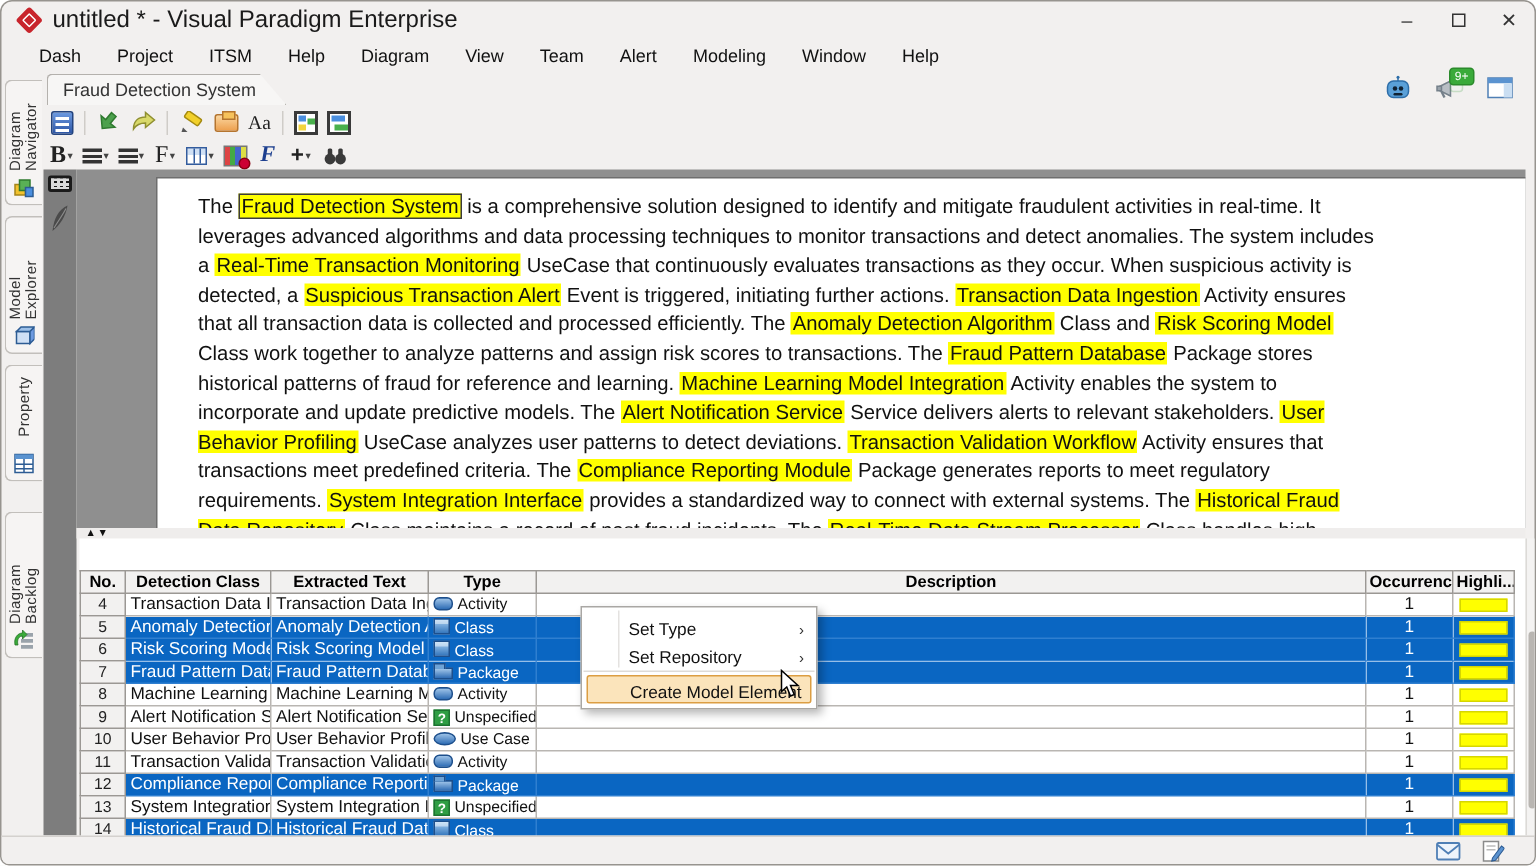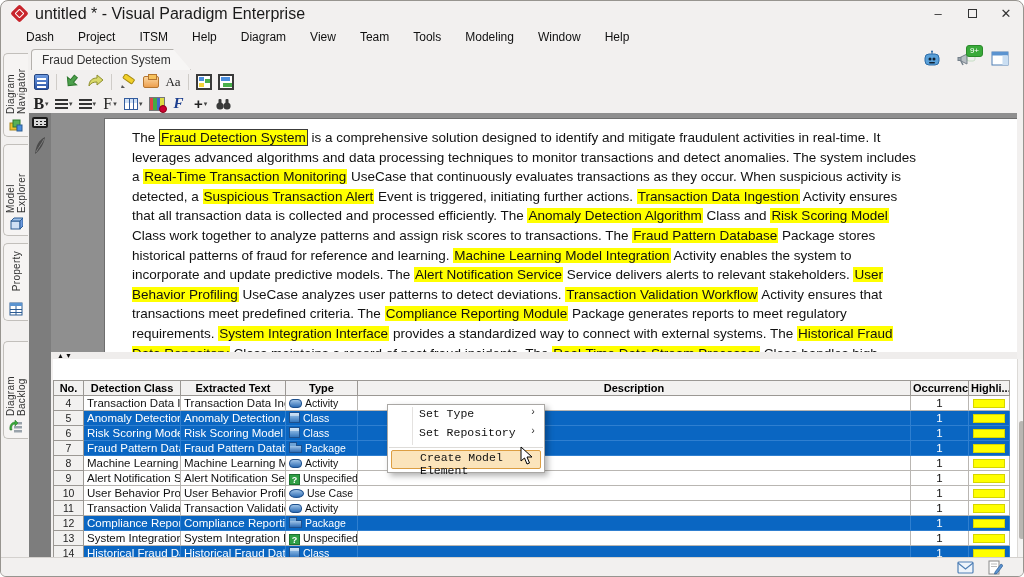--- a/index.html
+++ b/index.html
@@ -121,22 +121,22 @@
   .vscroll { position:absolute; right:-8px; top:0; bottom:0; width:8px; background:#f4f3f2; border-left:1px solid #dcdad7;}
   .vscroll .thumb { position:absolute; left:1px; right:1px; top:62px; height:118px; background:#b9b6b2; border-radius:4px;}
 
   
   .statusbar { position:absolute; left:0; right:0; bottom:0; height:19px; background:#f2f0ef;
     border-top:1px solid #d4d1ce; display:flex; align-items:center; justify-content:flex-end; gap:14px; padding-right:20px;}
 
   
   .ctxmenu { position:absolute; left:386px; top:403px; width:158px; background:#fff;
     border:1px solid #a9a7a4; box-shadow:3px 3px 6px rgba(0,0,0,.3); padding:2px 0; z-index:50;}
-  .cm-item { position:relative; height:19px; display:flex; align-items:flex-start; padding-left:31px;
-    font-size:11.5px; color:#111;font-family:Liberation Mono, monospace; }
+  .cm-item { position:relative; height:19px; display:flex; align-items:flex-end; padding-left:31px;
+    font-size:11.5px; color:#111; }
   .cm-item::before { content:''; position:absolute; left:24px; top:0; bottom:0; width:1px; background:#e4e2e0;}
   .cm-item .arrow { margin-left:auto; margin-right:8px; font-size:10px; color:#333;}
   .cm-item.hl { background:#fbe4bb; border:1px solid #dc9e43; border-radius:2px; margin:1px 3px; padding-left:28px; height:19px;}
   .cm-item.hl::before { display:none; }
   .cm-sep { height:1px; background:#dddbd8; margin:2px 1px;}
   .cm-gicon { position:absolute; left:5px; top:3px; }
   .cursor { position:absolute; left:519px; top:445px; z-index:60; }
 </style>
 </head>
 <body>
@@ -156,21 +156,21 @@
   </div>
 
   <div class="menubar" id="menubar">
       <span>Dash</span>
       <span>Project</span>
       <span>ITSM</span>
       <span>Help</span>
       <span>Diagram</span>
       <span>View</span>
       <span>Team</span>
-      <span>Tools</span>
+      <span>Alert</span>
       <span>Modeling</span>
       <span>Window</span>
       <span>Help</span>
     </div>
 
   <div class="tabrow">
     <div class="doctab">
       <span>Fraud Detection System</span>
     </div>
     <div class="tabicons">

